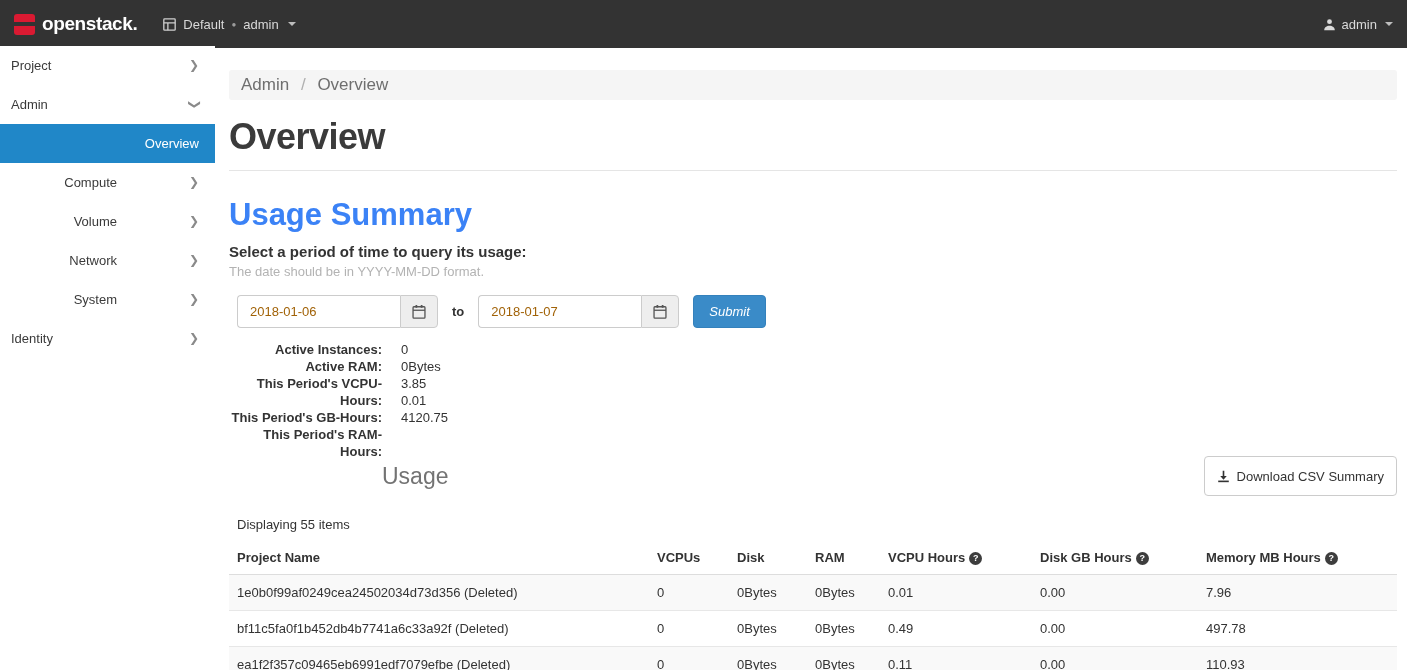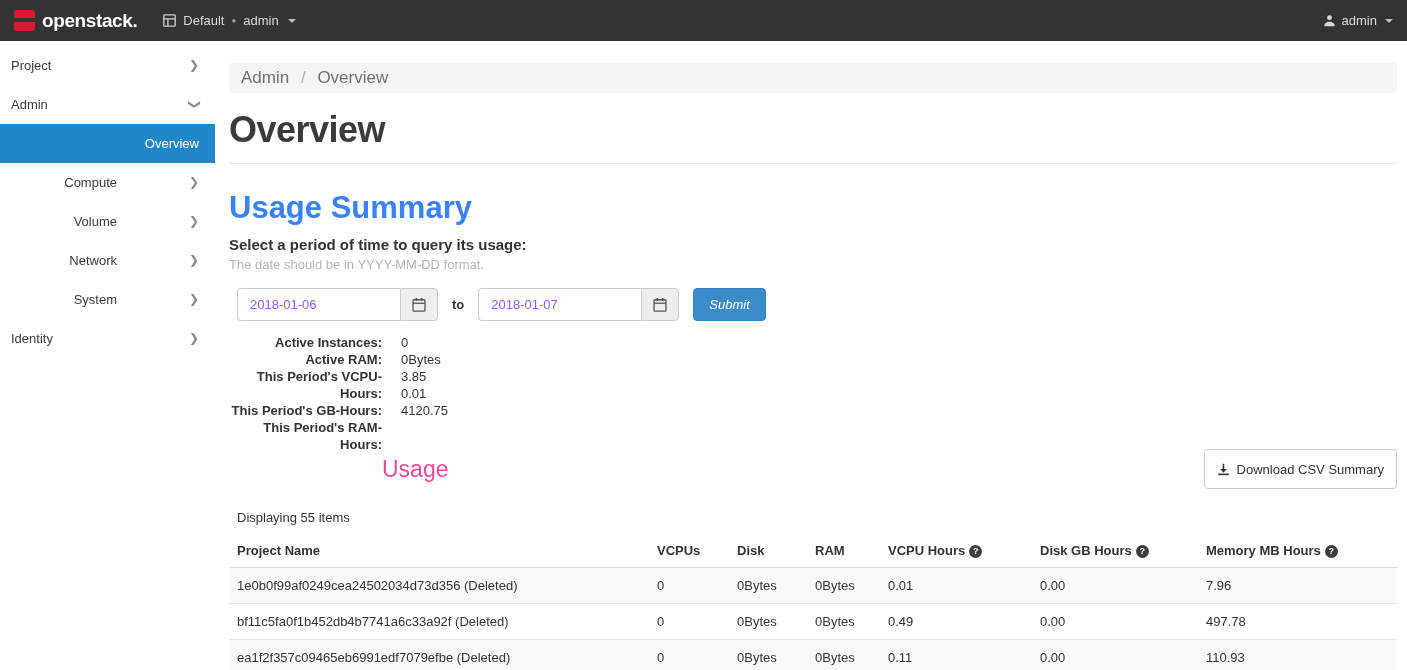--- a/index.html
+++ b/index.html
@@ -1,20 +1,20 @@
 <!DOCTYPE html>
 <html><head>
 <meta charset="utf-8">
 <style>
   * { box-sizing: border-box; margin: 0; padding: 0; }
   html,body { width:1407px; height:670px; overflow:hidden; background:#fff;
     font-family:"Liberation Sans","DejaVu Sans",sans-serif; }
 
   
-  .navbar { height:41px; background:#333333; display:flex; align-items:center;
+  .navbar { height:48px; background:#333333; display:flex; align-items:center;
     justify-content:space-between; padding:0 14px; color:#d9d9d9; font-size:13px; }
   .nav-left { display:flex; align-items:center; }
   .brand { display:flex; align-items:center; gap:7px; cursor:pointer; }
   .logo { width:21px; height:21px; background:#da1a32; border-radius:3px; position:relative; }
   .logo::after { content:""; position:absolute; left:0; right:0; top:8px; height:4px; background:#333333; }
   .brand-text { color:#ffffff; font-weight:bold; font-size:19px; letter-spacing:-0.4px; }
   .context { display:flex; align-items:center; gap:7px; margin-left:26px; cursor:pointer; }
   .bullet { color:#9a9a9a; font-size:8px; }
   .caret { width:0; height:0; border-left:4px solid transparent; border-right:4px solid transparent;
     border-top:4px solid #bdbdbd; display:inline-block; margin-left:2px; }
@@ -37,33 +37,33 @@
   .page-title { font-size:36px; font-weight:bold; color:#3b3b3b; letter-spacing:-0.5px; margin:16px 0 12px; }
   hr.title-rule { border:none; border-top:1px solid #e5e5e5; margin:0 0 26px; }
 
   .section-title { font-size:31px; font-weight:bold; color:#3b82f6; margin:0 0 10px; }
   .prompt { font-size:15px; font-weight:bold; color:#333333; margin-bottom:4px; }
   .hint { font-size:13px; color:#b3b3b3; margin-bottom:16px; }
 
   .form-row { display:flex; align-items:center; gap:14px; margin-left:8px; }
   .input-group { display:flex; }
   .input-group input { width:163px; height:33px; border:1px solid #cccccc; border-right:none;
-    border-radius:4px 0 0 4px; padding:12px 12px; font-size:13px; color:#8b5cf6; outline:none; }
+    border-radius:4px 0 0 4px; padding:12px 12px; font-size:13px; color:#a16207; outline:none; }
   .input-addon { width:38px; height:33px; border:1px solid #cccccc; background:#eeeeee;
     border-radius:0 4px 4px 0; display:flex; align-items:center; justify-content:center; cursor:pointer; }
   .to-label { font-size:13px; color:#333333;font-weight:bold; }
   .btn-submit { background:#3a8bc8; color:#ffffff; border:1px solid #3481bc; border-radius:4px;
     height:33px; padding:0 15px; font-size:13px; cursor:pointer;font-style:italic; }
 
   dl.stats { margin:13px 0 0; font-size:13px; color:#333333; }
   dl.stats dt { float:left; clear:left; width:153px; text-align:right; font-weight:bold; line-height:17px; }
   dl.stats dd { margin-left:172px; line-height:17px; }
 
   .usage-header { display:flex; justify-content:space-between; align-items:center; margin-top:30px; }
-  .usage-title { font-size:23px; font-weight:normal; color:#ec4899; }
+  .usage-title { font-size:23px; font-weight:normal; color:#737373; }
   .btn-download { background:#ffffff; border:1px solid #cccccc; border-radius:4px; height:40px;
     padding:0 12px; font-size:13px; color:#333333; display:flex; align-items:center; gap:7px; cursor:pointer; }
 
   .items-count { margin:21px 0 9px 8px; font-size:13px; color:#333333; }
 
   table.usage { width:100%; border-collapse:collapse; font-size:13px; }
   table.usage th { text-align:left; padding:9px 8px; font-weight:bold; color:#333333;
     border-bottom:1px solid #dddddd; white-space:nowrap; }
   table.usage td { padding:10px 8px; color:#333333; border-top:1px solid #e7e7e7; }
   table.usage tbody tr:nth-child(odd) { background:#f9f9f9; }

